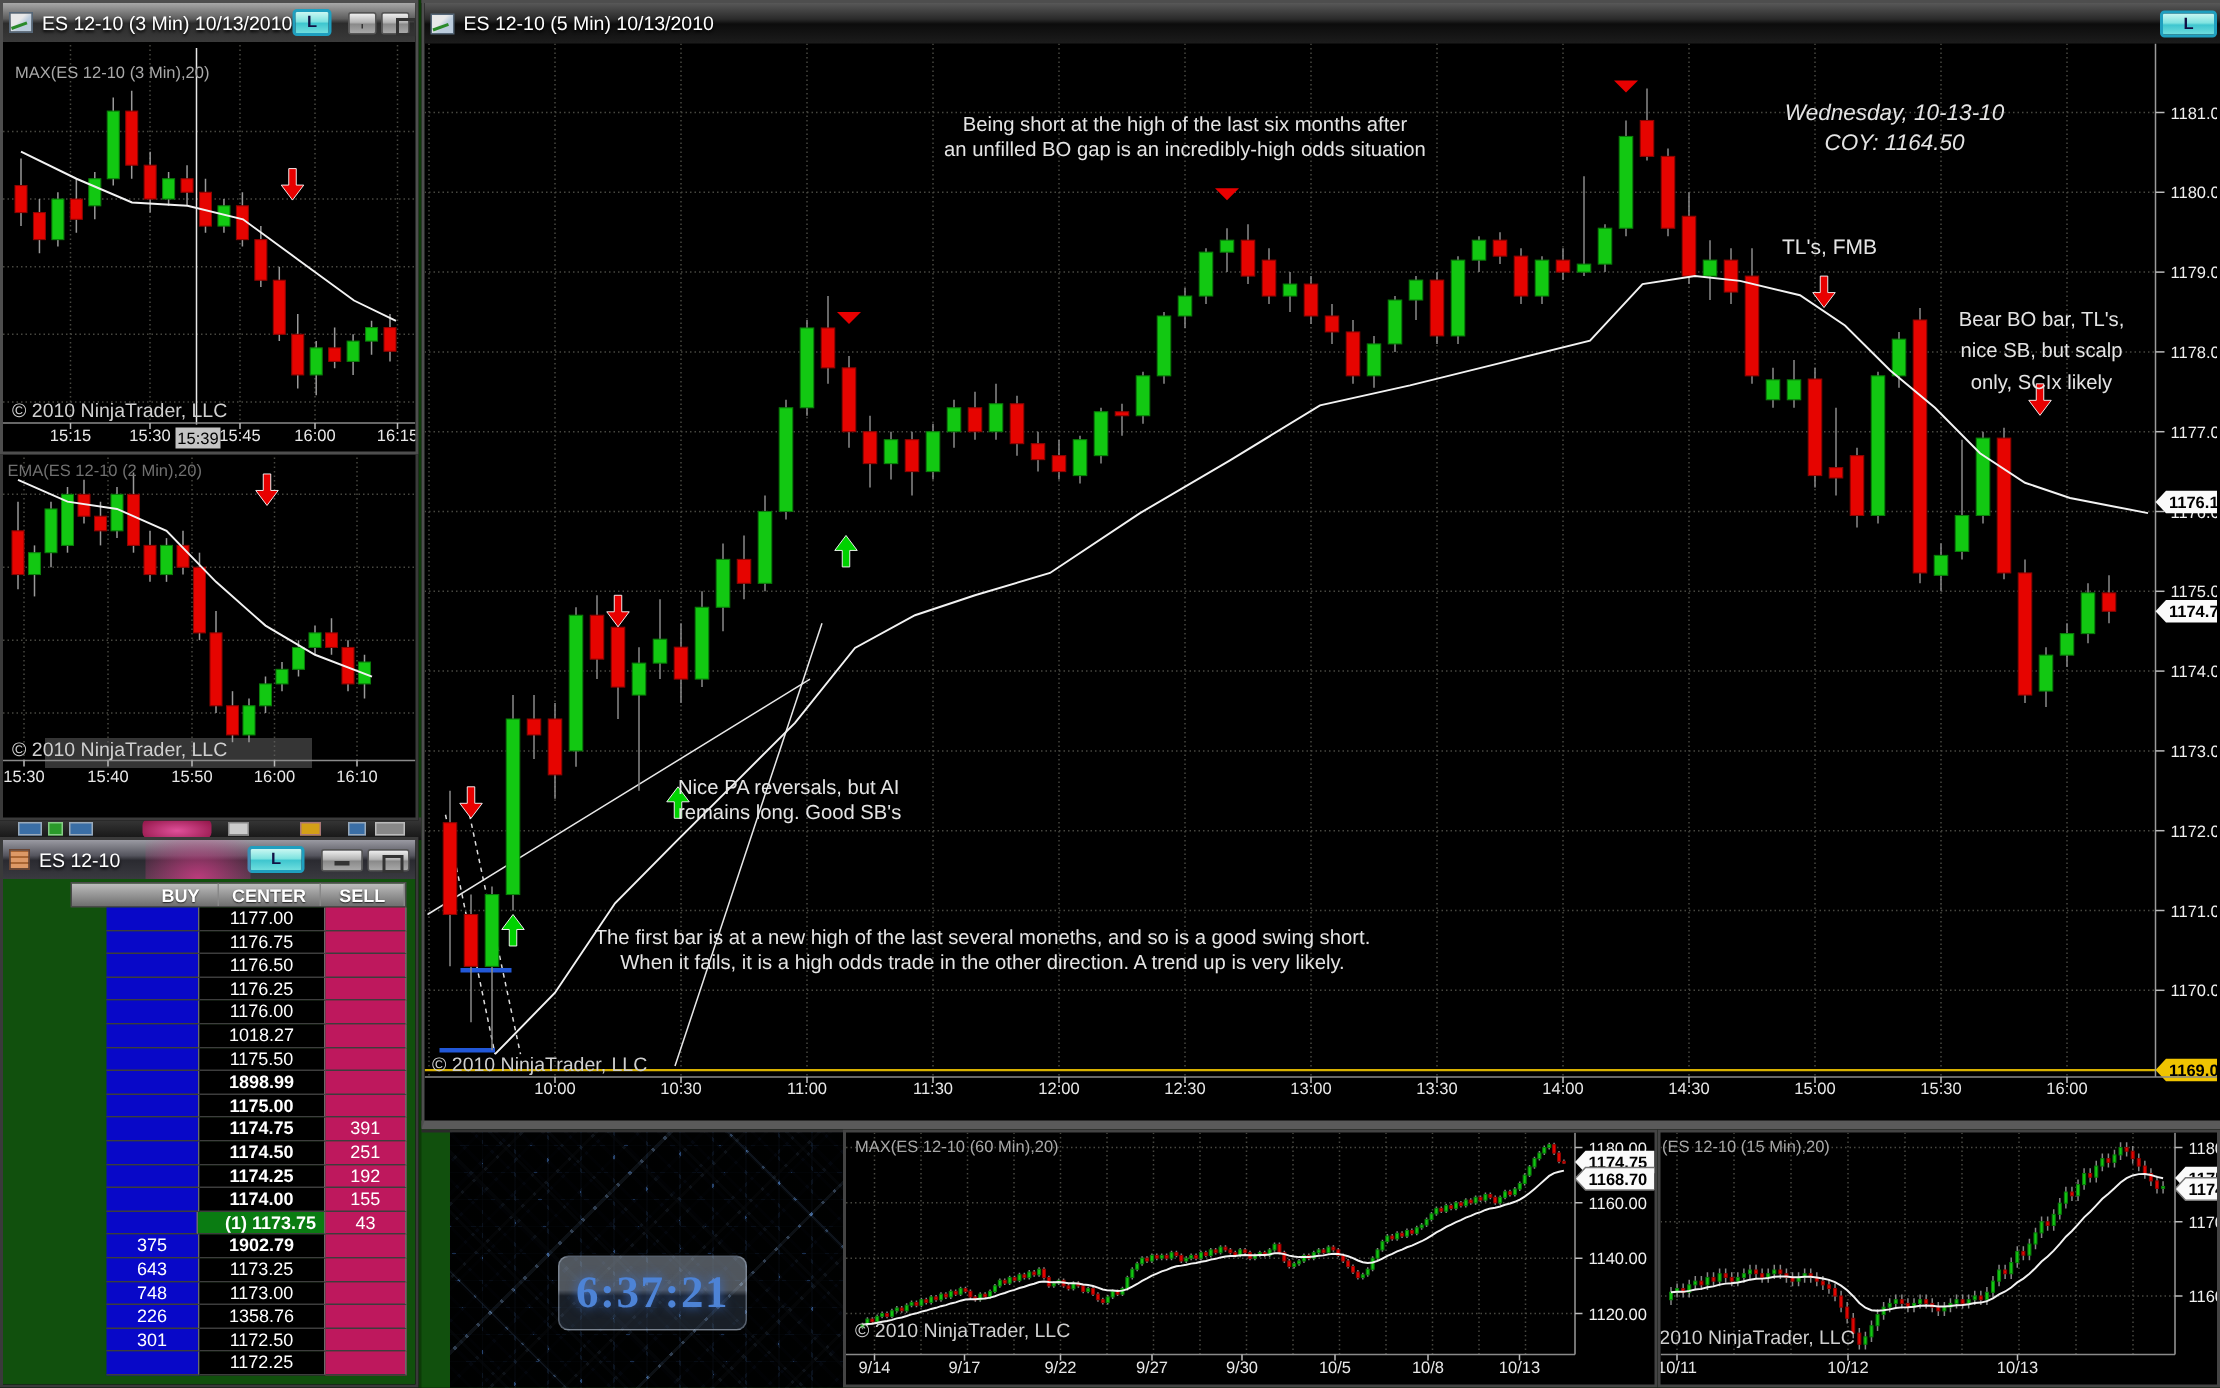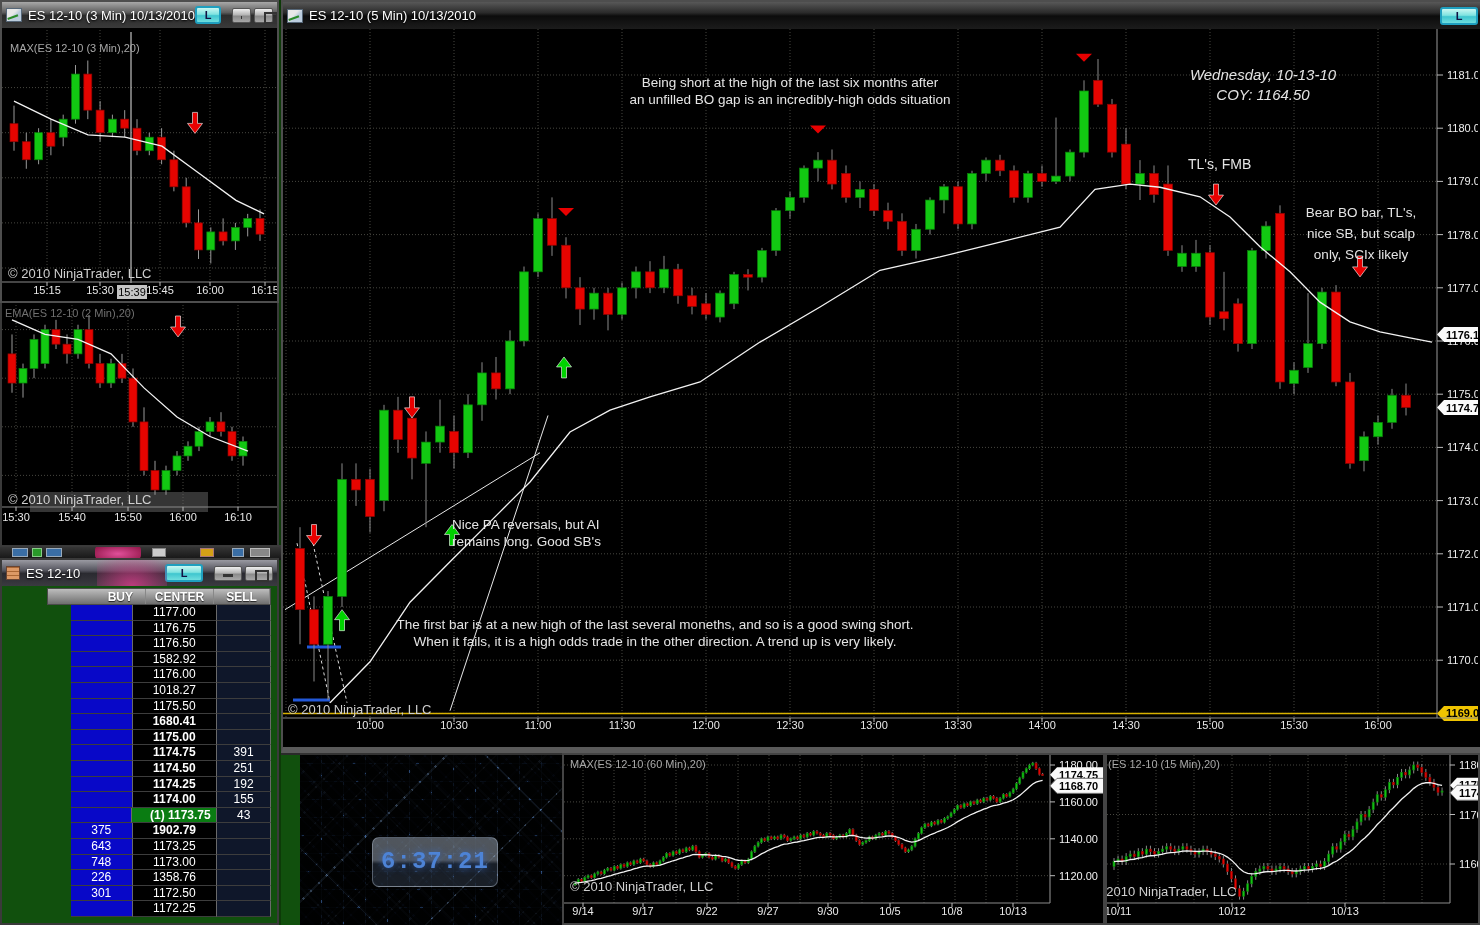--- a/index.html
+++ b/index.html
@@ -31,42 +31,42 @@
 
   
   #dom-body { position:absolute; left:0; top:26px; right:0; bottom:0; background:#11500d; }
   #dom-table { position:absolute; left:45px; top:2px; width:224px; }
   .dom-header { display:flex; height:17px; background:linear-gradient(180deg,#bdbdbd,#6f6f6f); border:1px solid #4a4a4a; }
   .dom-header div { color:#fff; font-weight:bold; font-size:12px; text-align:center; line-height:16px; text-shadow:0 1px 1px #222; border-right:1px solid #888; }
   .dom-row { display:flex; height:15.6px; }
   .dom-cell { border-right:1px solid #6a6a6a; border-bottom:1px solid #3d3d3d; color:#fff; font-size:12px; text-align:center; line-height:15px; overflow:hidden; }
   .c-buy  { width:64px; background:#0808c8;margin-left:24px; }
   .c-ctr  { width:88px; background:#000; }
-  .c-sell { width:56px; background:#0f172a; }
+  .c-sell { width:56px; background:#be185d; }
   .c-ctr.bold { font-weight:bold; }
   .c-ctr.current { background:#0a7c12; font-weight:bold;padding-left:12px; }
 
   
   #wallpaper { position:absolute; left:300px; top:753px; width:262px; height:172px; background:#04070d; overflow:hidden; border-top:2px solid #333; }
   .circuit { position:absolute; inset:0;
     background:
      repeating-linear-gradient(90deg, transparent 0 21px, rgba(70,120,190,.55) 21px 22px),
      repeating-linear-gradient(0deg, transparent 0 17px, rgba(50,95,160,.45) 17px 18px),
      repeating-linear-gradient(45deg, transparent 0 26px, rgba(120,170,230,.35) 26px 28px),
      repeating-linear-gradient(135deg, transparent 0 33px, rgba(150,190,235,.30) 33px 35px);
   }
   .circuit2 { position:absolute; inset:0;
     background:
      repeating-linear-gradient(45deg, rgba(0,0,0,.75) 0 9px, transparent 9px 11px),
      repeating-linear-gradient(135deg, rgba(0,0,0,.7) 0 13px, transparent 13px 15px);
   }
   #clock-gadget { position:absolute; left:72px; top:82px; width:126px; height:50px; border-radius:7px;
     background:linear-gradient(180deg, rgba(210,225,245,.38) 0 46%, rgba(90,110,140,.28) 54% 100%);
     border:1px solid rgba(200,215,235,.35); text-align:center; }
-  #clock-time { font-family:Liberation Mono, monospace; font-weight:bold; font-size:24px; line-height:48px;
+  #clock-time { font-family:Liberation Serif, serif; font-weight:bold; font-size:30px; line-height:48px;
     color:#4d83d6; text-shadow:0 0 7px rgba(60,110,200,.9); letter-spacing:1px; }
 
   #green-strip-left { position:absolute; left:281px; top:753px; width:19px; height:172px; background:#11500d; border-top:2px solid #2a2a2a; }
   #icons-strip { position:absolute; left:0; top:545px; width:281px; height:15px; background:linear-gradient(180deg,#3a3a3a,#141414); }
   .mini-icon { position:absolute; top:3px; height:9px; }
 </style>
 </head>
 <body>
 
 <div id="screen">
@@ -267,41 +267,41 @@
               <div class="dom-cell c-ctr">1176.75</div>
               <div class="dom-cell c-sell"></div>
             </div>
             <div class="dom-row">
               <div class="dom-cell c-buy"></div>
               <div class="dom-cell c-ctr">1176.50</div>
               <div class="dom-cell c-sell"></div>
             </div>
             <div class="dom-row">
               <div class="dom-cell c-buy"></div>
-              <div class="dom-cell c-ctr">1582.92</div>
+              <div class="dom-cell c-ctr">1176.25</div>
               <div class="dom-cell c-sell"></div>
             </div>
             <div class="dom-row">
               <div class="dom-cell c-buy"></div>
               <div class="dom-cell c-ctr">1176.00</div>
               <div class="dom-cell c-sell"></div>
             </div>
             <div class="dom-row">
               <div class="dom-cell c-buy"></div>
               <div class="dom-cell c-ctr">1018.27</div>
               <div class="dom-cell c-sell"></div>
             </div>
             <div class="dom-row">
               <div class="dom-cell c-buy"></div>
               <div class="dom-cell c-ctr">1175.50</div>
               <div class="dom-cell c-sell"></div>
             </div>
             <div class="dom-row">
               <div class="dom-cell c-buy"></div>
-              <div class="dom-cell c-ctr bold">1680.41</div>
+              <div class="dom-cell c-ctr bold">1898.99</div>
               <div class="dom-cell c-sell"></div>
             </div>
             <div class="dom-row">
               <div class="dom-cell c-buy"></div>
               <div class="dom-cell c-ctr bold">1175.00</div>
               <div class="dom-cell c-sell"></div>
             </div>
             <div class="dom-row">
               <div class="dom-cell c-buy"></div>
               <div class="dom-cell c-ctr bold">1174.75</div>

